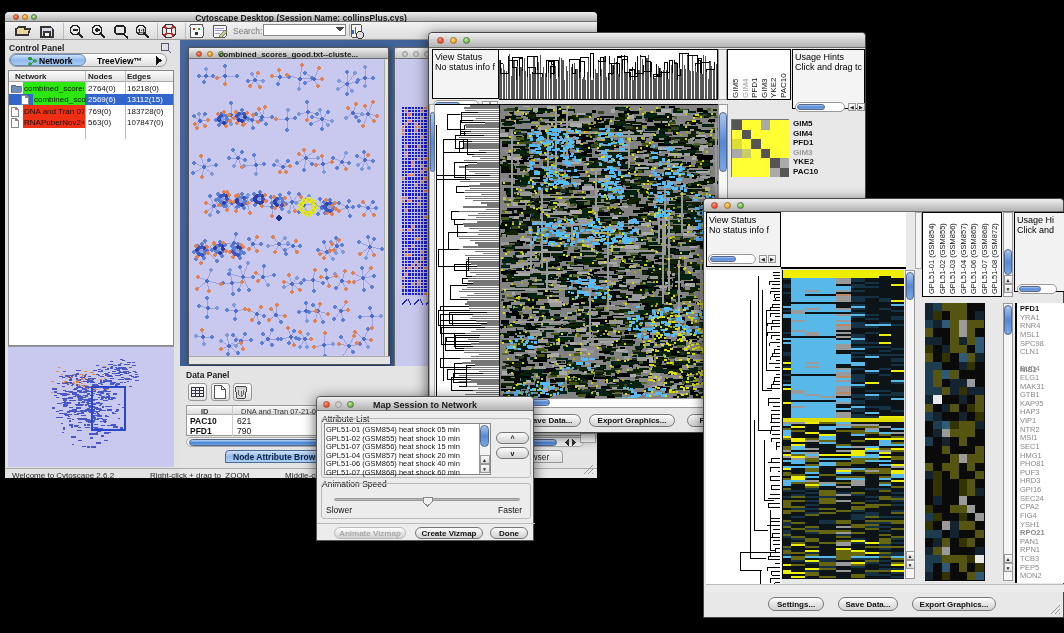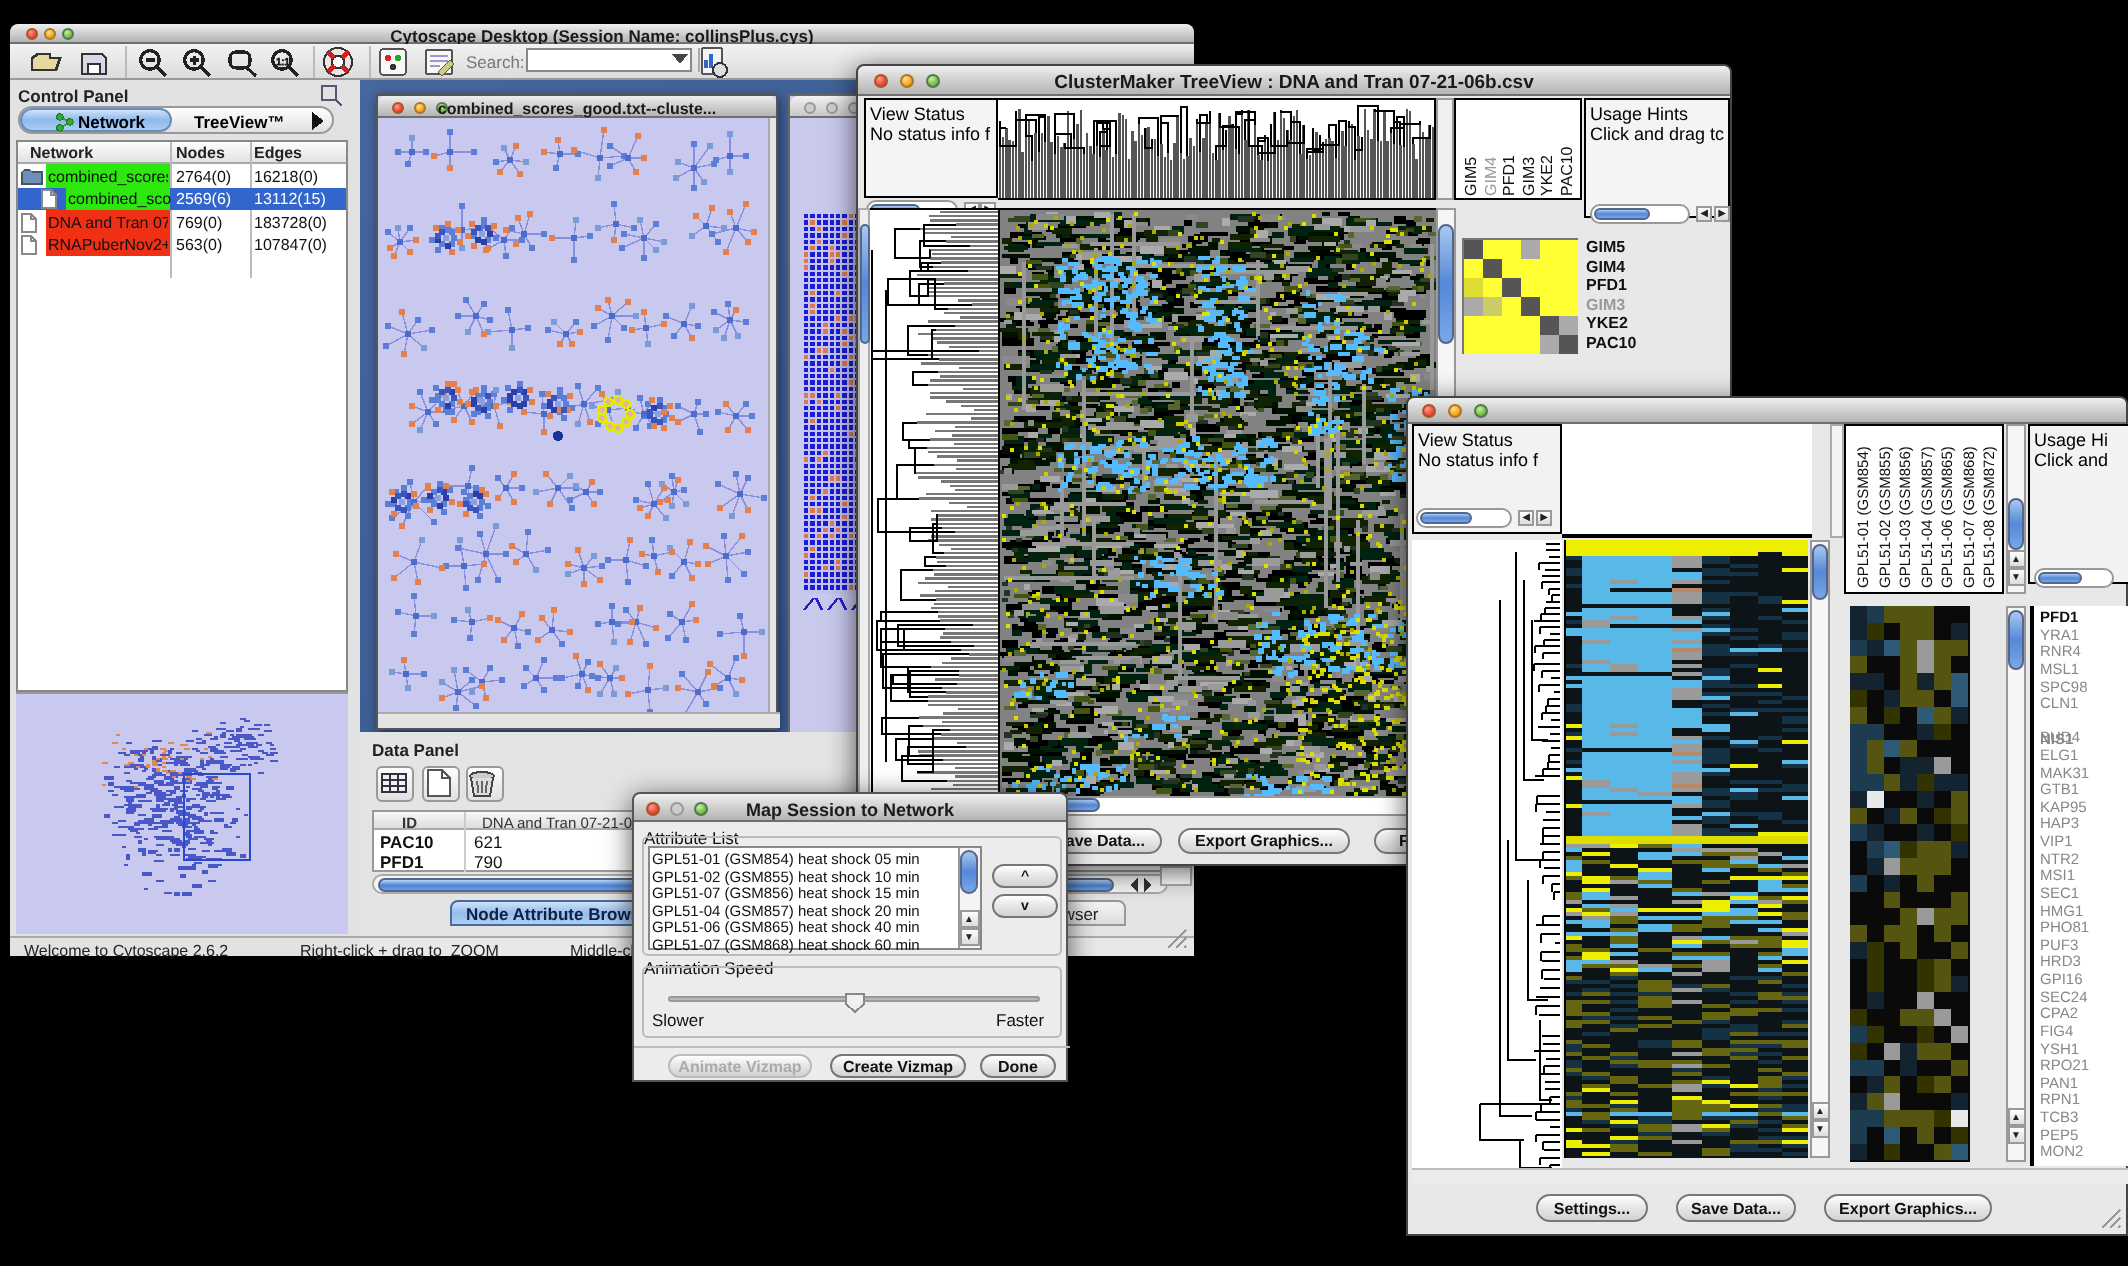--- a/index.html
+++ b/index.html
@@ -234,21 +234,20 @@
     <div class="abs" style="left:446px;top:440px;font-size:8.5px;color:#222">Network Attribute Browser</div>
     <svg width="12" height="12" shape-rendering="crispEdges" style="position:absolute;left:578px;top:452px;">
       <path d="M1 10L10 1M5 10l5-5M9 10l1-1" stroke="#999"></path>
     </svg>
   </div>
 <div class="win" style="left:428px;top:32px;width:438px;height:401px;border:1px solid #444;border-radius:4px 4px 0 0">
     <div class="tbar" style="height:15px"></div>
     <span class="tl r" style="left:8px;top:4px"></span>
     <span class="tl y" style="left:21px;top:4px"></span>
     <span class="tl g" style="left:34px;top:4px"></span>
-    <div class="ttxt" style="top:3px;font-size:9.5px">ClusterMaker TreeView : DNA and Tran 07-21-06b.csv</div>
     <div class="pane" style="left:3px;top:16px;width:67px;height:50px;background:#f4f4f4">
       <div style="margin:2px 0 0 2px;font-size:9px">View Status<br>No status info f</div>
     </div>
     <div class="sc" style="left:4px;top:67px;width:46px;height:10px"></div>
     <div class="th" style="left:6px;top:68.5px;width:25px;height:6px"></div>
     <div class="arr" style="left:53px;top:68px;width:8px;height:8px">◀</div>
     <div class="arr" style="left:61px;top:68px;width:8px;height:8px">▶</div>
     <div class="pane" style="left:70px;top:16px;width:219px;height:51px;border-left:0">
       <svg width="218" height="50" shape-rendering="crispEdges" style="position:absolute;left:0px;top:1px;">
         <g stroke="#555" stroke-width="1.2">
@@ -931,21 +930,21 @@
       <div class="abs" style="left:3px;top:138.9px;font-size:7.5px;font-weight:normal;color:#888">SEC1</div>
       <div class="abs" style="left:3px;top:147.5px;font-size:7.5px;font-weight:normal;color:#888">HMG1</div>
       <div class="abs" style="left:3px;top:156.2px;font-size:7.5px;font-weight:normal;color:#888">PHO81</div>
       <div class="abs" style="left:3px;top:164.8px;font-size:7.5px;font-weight:normal;color:#888">PUF3</div>
       <div class="abs" style="left:3px;top:173.4px;font-size:7.5px;font-weight:normal;color:#888">HRD3</div>
       <div class="abs" style="left:3px;top:182.0px;font-size:7.5px;font-weight:normal;color:#888">GPI16</div>
       <div class="abs" style="left:3px;top:190.6px;font-size:7.5px;font-weight:normal;color:#888">SEC24</div>
       <div class="abs" style="left:3px;top:199.3px;font-size:7.5px;font-weight:normal;color:#888">CPA2</div>
       <div class="abs" style="left:3px;top:207.9px;font-size:7.5px;font-weight:normal;color:#888">FIG4</div>
       <div class="abs" style="left:3px;top:216.5px;font-size:7.5px;font-weight:normal;color:#888">YSH1</div>
-      <div class="abs" style="left:3px;top:225.1px;font-size:7.5px;font-weight:normal;color:#888">RPO21</div>
+      <div class="abs" style="left:3px;top:225.1px;font-size:7.5px;font-weight:bold;color:#888">RPO21</div>
       <div class="abs" style="left:3px;top:233.7px;font-size:7.5px;font-weight:normal;color:#888">PAN1</div>
       <div class="abs" style="left:3px;top:242.4px;font-size:7.5px;font-weight:normal;color:#888">RPN1</div>
       <div class="abs" style="left:3px;top:251.0px;font-size:7.5px;font-weight:normal;color:#888">TCB3</div>
       <div class="abs" style="left:3px;top:259.6px;font-size:7.5px;font-weight:normal;color:#888">PEP5</div>
       <div class="abs" style="left:3px;top:268.2px;font-size:7.5px;font-weight:normal;color:#888">MON2</div>
     </div>
     <div class="abs" style="left:2px;top:385px;width:359px;height:8px;background:#ececec;border-top:1px solid #bbb"></div>
     <div class="btn" style="left:64px;top:398px;width:56px;height:14px;font-size:8px;line-height:13px">Settings...</div>
     <div class="btn" style="left:134px;top:398px;width:60px;height:14px;font-size:8px;line-height:13px">Save Data...</div>
     <div class="btn" style="left:208px;top:398px;width:84px;height:14px;font-size:8px;line-height:13px">Export Graphics...</div>

